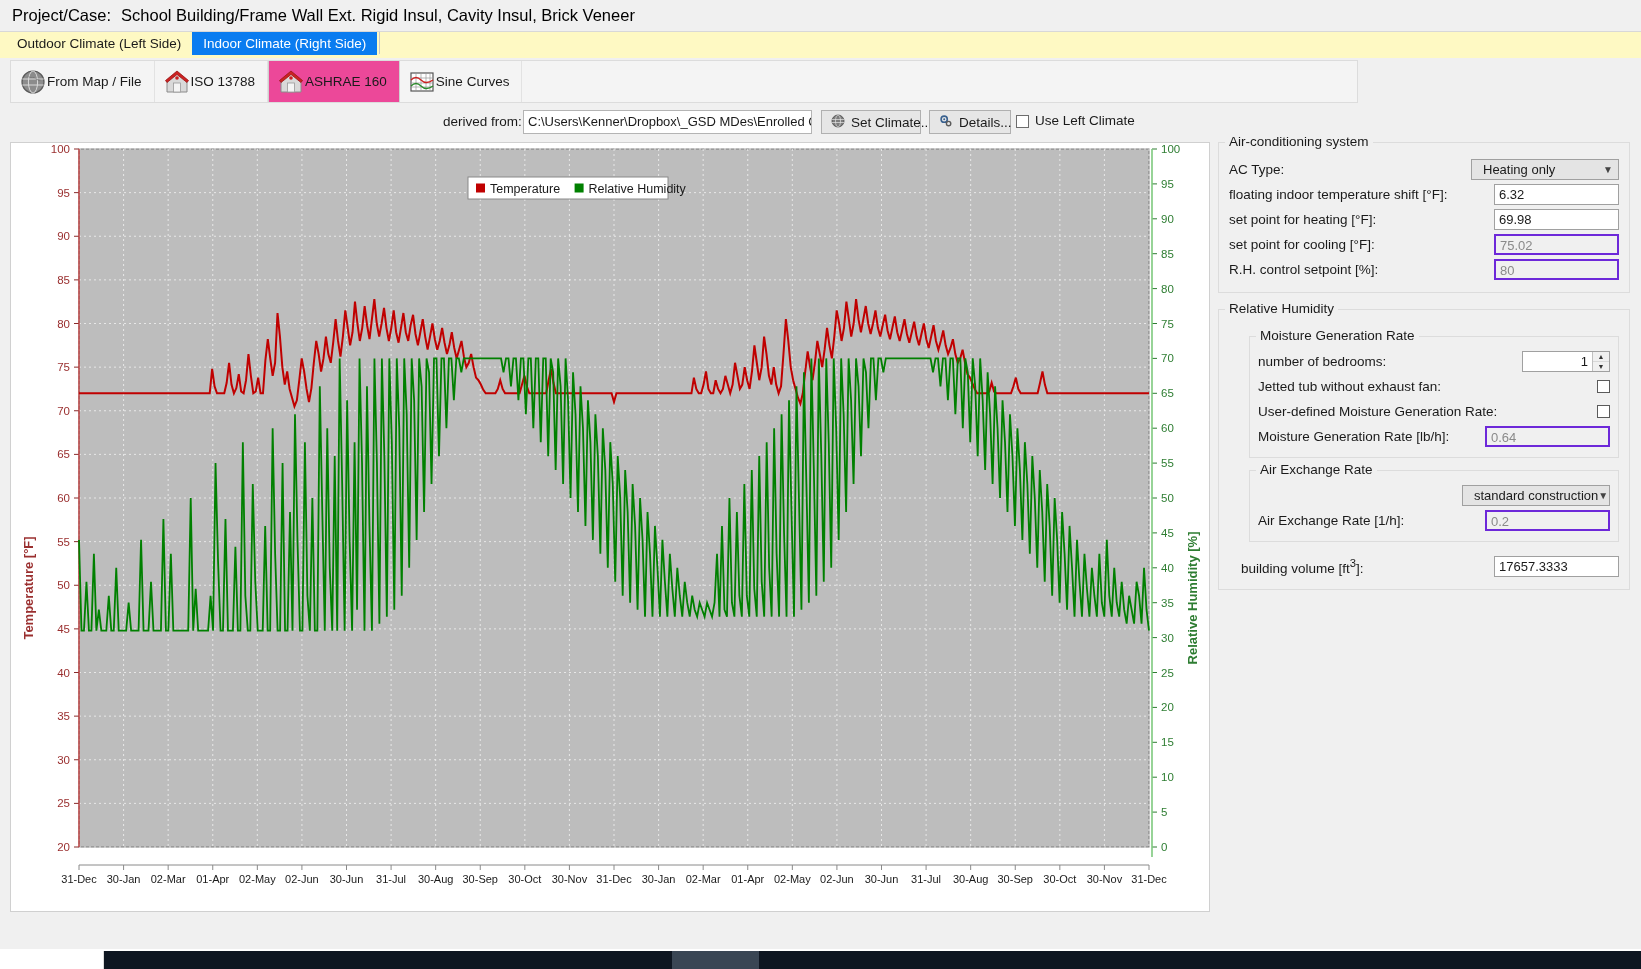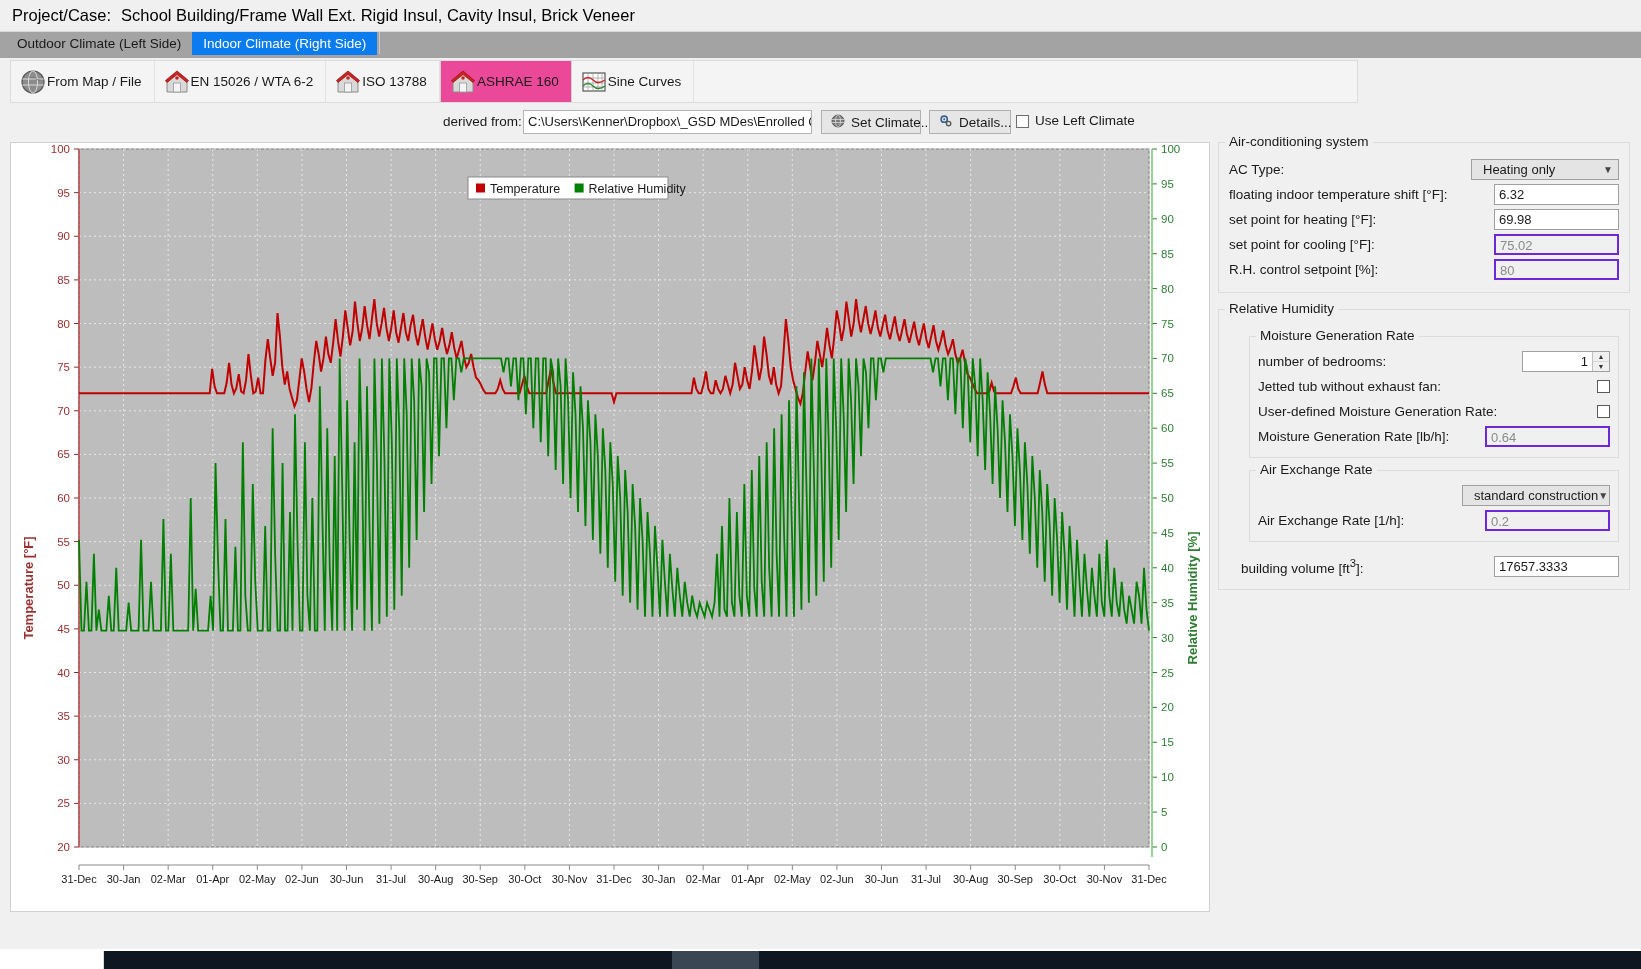--- a/index.html
+++ b/index.html
@@ -31,21 +31,21 @@
   }
   .titlebar .value {
     font-size: 16.5px; color: #000;
     margin-left: 10px; white-space: nowrap;
   }
 
   
   .tabstrip {
     position: absolute; left: 0; top: 32px;
     width: 1641px; height: 26px;
-    background: #a3a3a3;
+    background: #fef9c3;
     display: flex; align-items: flex-start;
     padding-left: 6px;
   }
   .tab {
     height: 23px;
     padding: 0 10px;
     display: flex; align-items: center;
     font-size: 13.5px;
     color: #1a1a1a;
     background: transparent;
@@ -282,31 +282,20 @@
         <svg width="28" height="28" viewBox="0 0 28 28">
           <circle cx="14" cy="14" r="11" fill="#8c8c8c" stroke="#5a5a5a" stroke-width="1.2"></circle>
           <ellipse cx="14" cy="14" rx="4.6" ry="11" fill="none" stroke="#d9d9d9" stroke-width="1"></ellipse>
           <path d="M3.3 11h21.4M3.3 17h21.4" stroke="#d9d9d9" stroke-width="1" fill="none"></path>
           <path d="M8 8 q4 3 7 1 q3 5 7 3" fill="#4a4a4a" opacity="0.45"></path>
         </svg>
       </span>
       <span>From Map / File</span>
     </div>
 
-    <div class="ribbon-item">
-      <span class="ribbon-icon">
-        <svg width="28" height="28" viewBox="0 0 28 28">
-          <path d="M4 12 L14 4 L24 12 L24 24 L4 24 Z" fill="#d9d9d9" stroke="#8a8a8a" stroke-width="1"></path>
-          <path d="M2.5 12.5 L14 3 L25.5 12.5 L24 14.5 L14 6.5 L4 14.5 Z" fill="#cc2222" stroke="#991515" stroke-width="0.8"></path>
-          <rect x="10.5" y="15" width="7" height="9" fill="#f4f4f4" stroke="#9a9a9a" stroke-width="0.8"></rect>
-          <circle cx="14" cy="10" r="1.8" fill="#cc2222"></circle>
-        </svg>
-      </span>
-      <span>EN 15026 / WTA 6-2</span>
-    </div>
 
     <div class="ribbon-item">
       <span class="ribbon-icon">
         <svg width="28" height="28" viewBox="0 0 28 28">
           <path d="M4 12 L14 4 L24 12 L24 24 L4 24 Z" fill="#d9d9d9" stroke="#8a8a8a" stroke-width="1"></path>
           <path d="M2.5 12.5 L14 3 L25.5 12.5 L24 14.5 L14 6.5 L4 14.5 Z" fill="#cc2222" stroke="#991515" stroke-width="0.8"></path>
           <rect x="10.5" y="15" width="7" height="9" fill="#f4f4f4" stroke="#9a9a9a" stroke-width="0.8"></rect>
           <circle cx="14" cy="10" r="1.8" fill="#cc2222"></circle>
         </svg>
       </span>

